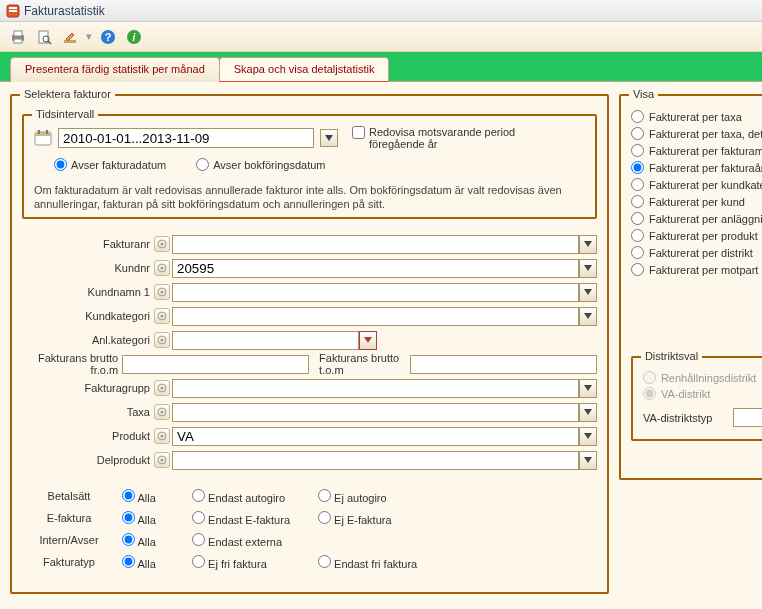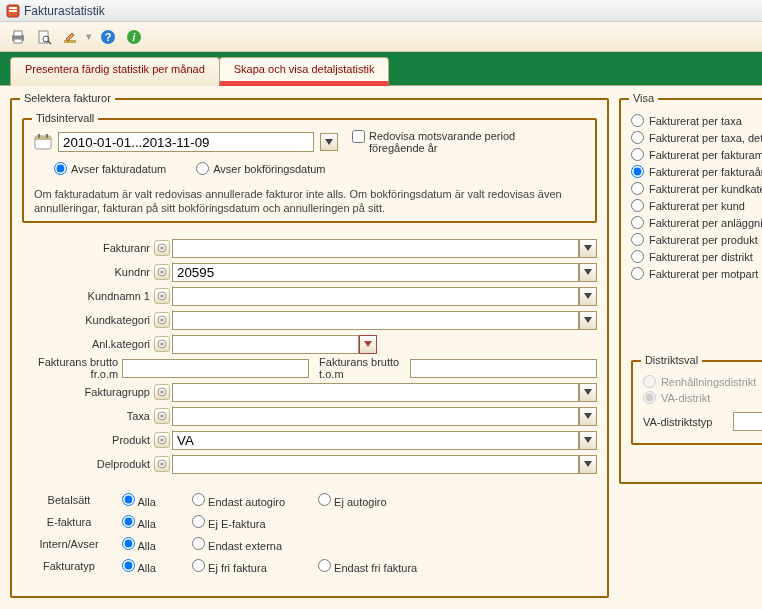--- a/index.html
+++ b/index.html
@@ -31,37 +31,37 @@
     align-items: center;
     padding: 0 8px;
     gap: 6px;
     border-bottom: 1px solid #ddcca5;
   }
   .toolbtn { width: 20px; height: 20px; display:inline-flex;align-items:center;justify-content:center; cursor:pointer; }
   .tabs {
     display: flex;
     padding: 4px 10px 0 10px;
     gap: 0;
-    background: #15803d;
+    background: #22c55e;
   }
   .tab {
     padding: 5px 14px 6px 14px;
     border: 1px solid #b8a97e;
     border-bottom: none;
     border-radius: 4px 4px 0 0;
     background: linear-gradient(#fff9ee,#f2e8d2);
     color: #8b0000;
     cursor: pointer;
     position: relative;
     top: 1px;
     margin-right: -1px;
   }
   .tab.active {
     background: #fff9ee;
-    border-bottom: 5px solid #ef4444;
+    border-bottom: 1px solid #ef4444;
     z-index: 2;
   }
   .content {
     border-top: 1px solid #b8a97e;
     padding: 8px 10px 10px 10px;
     display: flex;
     gap: 10px;
   }
   .fieldset {
     border: 2px solid #a16207;
@@ -389,20 +389,23 @@
           <span class="radcell">
               <label><input type="radio" name="bs" style=""> <span>Ej autogiro</span></label>
             </span>
         </div>
         <div class="radgridrow">
           <span class="lbl">E-faktura</span>
           <span class="radcell" style="width:70px;">
               <label><input type="radio" name="ef" checked="" style=""> <span>Alla</span></label>
             </span>
           <span class="radcell">
+              <label><input type="radio" name="ef" style=""> <span>Endast E-faktura</span></label>
+            </span>
+          <span class="radcell">
               <label><input type="radio" name="ef" style=""> <span>Ej E-faktura</span></label>
             </span>
         </div>
         <div class="radgridrow">
           <span class="lbl">Intern/Avser</span>
           <span class="radcell" style="width:70px;">
               <label><input type="radio" name="ie" checked="" style=""> <span>Alla</span></label>
             </span>
           <span class="radcell">
               <label><input type="radio" name="ie" style=""> <span>Endast externa</span></label>

